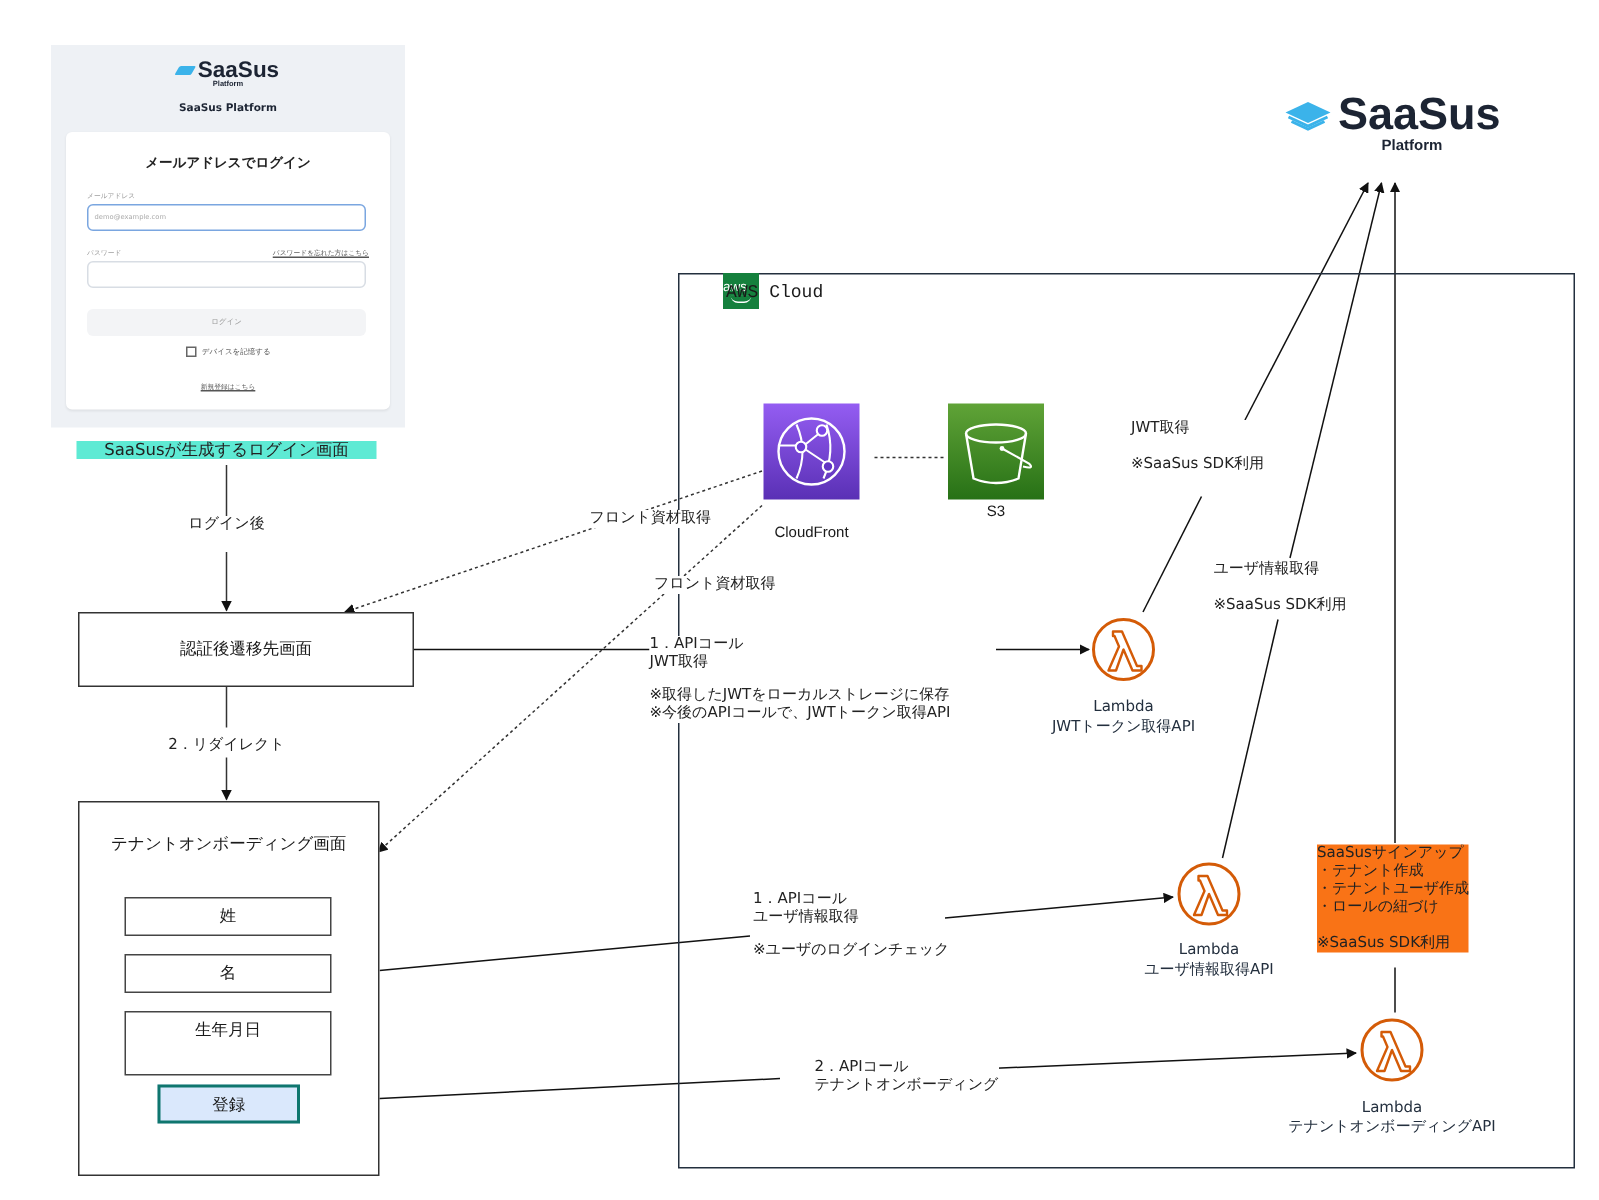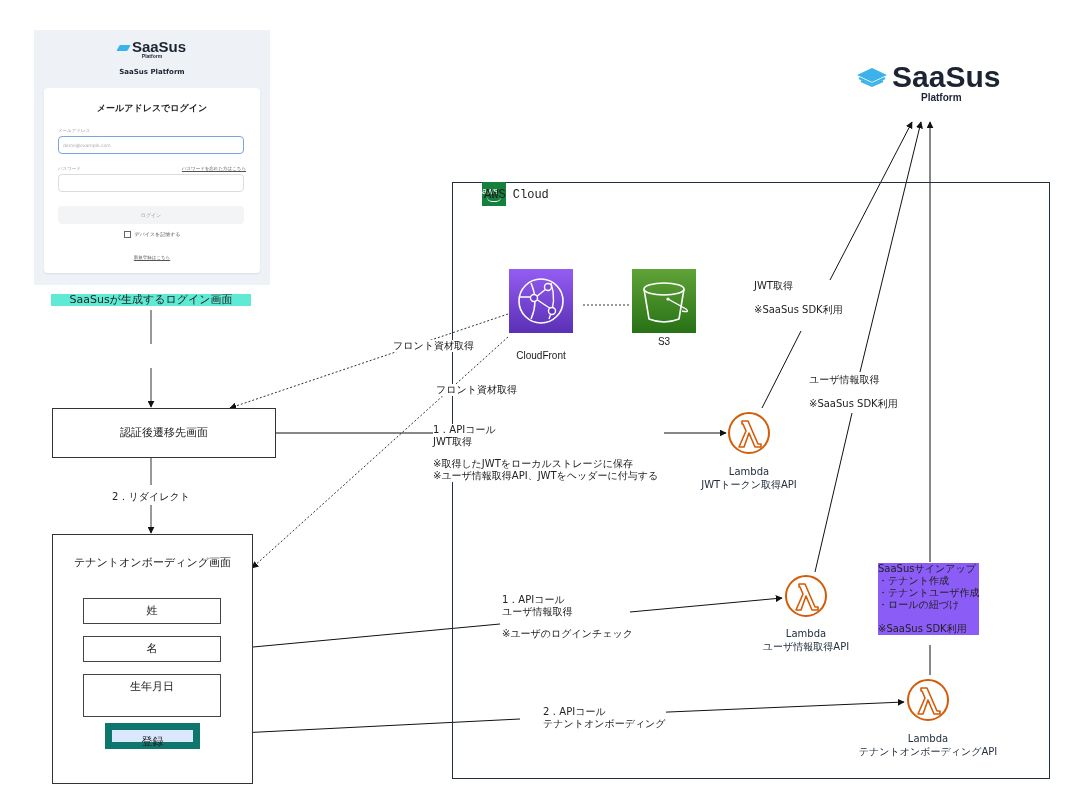--- a/index.html
+++ b/index.html
@@ -22,21 +22,21 @@
   .login-card .inp { position:absolute; left:14px; width:186px; height:18px; border:1px solid #d8dde4; border-radius:4px; background:#fff; font-size:4.5px; color:#aaa; box-sizing:border-box; padding:6px 4px; }
   .login-card .inp.focus { border-color:#7aa6e0; }
   .login-card .forgot { position:absolute; right:14px; top:78px; font-size:4.5px; color:#555; text-decoration:underline; }
   .login-card .btn { position:absolute; left:14px; top:118px; width:186px; height:18px; background:#f3f4f6; border-radius:4px; text-align:center; font-size:5px; line-height:18px; color:#999; }
   .login-card .rem { position:absolute; left:0; right:0; top:143px; text-align:center; font-size:5px; color:#555; }
   .login-card .rem .cb { display:inline-block; width:5px; height:5px; border:1px solid #666; margin-right:4px; vertical-align:middle; }
   .login-card .signup { position:absolute; left:0; right:0; top:167px; text-align:center; font-size:4.5px; color:#555; text-decoration:underline; }
 
   .box { position:absolute; border:1px solid #333; background:#fff; box-sizing:border-box; }
   .field { position:absolute; border:1px solid #444; background:#fff; box-sizing:border-box; text-align:center; font-size:11px; line-height:24px; }
-  .register { position:absolute; border:7px solid #0f766e; background:#dae8fc; box-sizing:border-box; text-align:center; font-size:11px; line-height:24px; }
+  .register { position:absolute; border:2px solid #0f766e; background:#dae8fc; box-sizing:border-box; text-align:center; font-size:11px; line-height:24px; }
 
   .aws-frame { left:452px; top:182px; width:598px; height:597px; border:1px solid #232f3e; box-sizing:border-box; }
   .aws-badge { left:452px; top:182px; width:24px; height:24px; background:#15803d; color:#fff; font-size:9px; font-family:"Liberation Sans", sans-serif; text-align:left; line-height:18px;margin-left:30px; }
   .aws-badge .smile { position:absolute; left:5px; top:15px; width:14px; height:4px; border-bottom:1px solid #fff; border-radius:0 0 8px 8px; }
   .aws-title { left:484px; top:188px; font-size:12px; font-family:Liberation Mono, monospace; }
 
   .svc { position:absolute; width:64px; height:64px; }
   .cf { background:linear-gradient(180deg,#945df2,#5a30b5); }
   .s3 { background:linear-gradient(180deg,#60a337,#277116); }
   .svc-name { position:absolute; font-size:10px; font-family:"Liberation Sans", sans-serif; text-align:center; width:100px; }
@@ -100,20 +100,21 @@
     <div class="forgot">パスワードを忘れた方はこちら</div>
     <div class="inp" style="top:86px"></div>
     <div class="btn">ログイン</div>
     <div class="rem"><span class="cb"></span><span>デバイスを記憶する</span></div>
     <div class="signup">新規登録はこちら</div>
   </div>
 </div>
 <div class="lbl ctr" style="left:51px; top:294px; width:200px; font-size:11px; background:#5eead4;">SaaSusが生成するログイン画面</div>
 
 <div class="lbl ctr" style="left:8px; top:344px; width:286px; background:#fff;">
+  <div>ログイン後</div>
 </div>
 
 <div class="box" style="left:52px; top:408px; width:224px; height:50px;">
   <div style="text-align:center; font-size:11px; line-height:48px;">認証後遷移先画面</div>
 </div>
 <div class="lbl ctr" style="left:91px; top:491px; width:120px; background:#fff;">2．リダイレクト</div>
 
 <div class="box" style="left:52px; top:534px; width:201px; height:250px;">
   <div style="position:absolute; left:0; right:0; top:20px; text-align:center; font-size:11px;">テナントオンボーディング画面</div>
 </div>
@@ -183,21 +184,21 @@
 <div class="lam-name" style="left:838px; top:732px;">
   <div>Lambda</div>
   <div>テナントオンボーディングAPI</div>
 </div>
 
 <div class="lbl" style="left:433px; top:424px; background:#fff;">
   <div>1．APIコール</div>
   <div>JWT取得</div>
   <div style="height:10px"></div>
   <div>※取得したJWTをローカルストレージに保存</div>
-  <div>※ユーザ情報取得API、JWTをヘッダーに付与する</div>
+  <div>※今後のAPIコールで、JWTトークン取得API</div>
 </div>
 
 <div class="lbl" style="left:502px; top:594px;">
   <div>1．APIコール</div>
   <div>ユーザ情報取得</div>
   <div style="height:10px"></div>
   <div>※ユーザのログインチェック</div>
 </div>
 
 <div class="lbl" style="left:522px; top:706px; background:#fff;margin-left:21px;">
@@ -208,21 +209,21 @@
 <div class="lbl" style="left:754px; top:280px; background:#fff;">
   <div>JWT取得</div>
   <div style="height:12px"></div>
   <div>※SaaSus SDK利用</div>
 </div>
 <div class="lbl" style="left:809px; top:374px; background:#fff;">
   <div>ユーザ情報取得</div>
   <div style="height:12px"></div>
   <div>※SaaSus SDK利用</div>
 </div>
-<div class="lbl" style="left:878px; top:563px; background:#8b5cf6;">
+<div class="lbl" style="left:878px; top:563px; background:#f97316;">
   <div>SaaSusサインアップ</div>
   <div>・テナント作成</div>
   <div>・テナントユーザ作成</div>
   <div>・ロールの紐づけ</div>
   <div style="height:12px"></div>
   <div>※SaaSus SDK利用</div>
 </div>
 
 <div class="abs saasus-logo">
   <svg width="32" height="22" viewBox="0 0 32 22" style="position:absolute; left:0; top:4px;">

